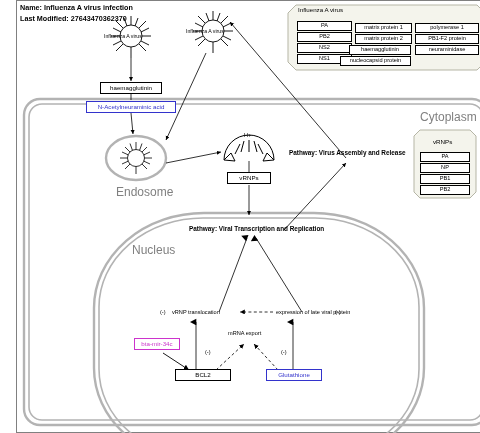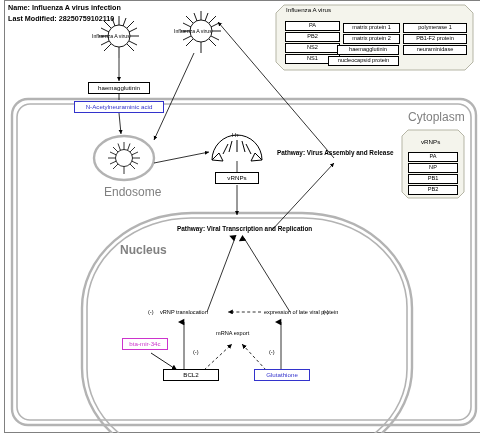--- a/index.html
+++ b/index.html
@@ -3,21 +3,21 @@
 <meta charset="utf-8">
 <style>
   html,body{margin:0;padding:0;}
   body{
     width:480px;height:433px;
     background:#ffffff;
     font-family:"Liberation Sans", sans-serif;
     position:relative;
     overflow:hidden;
   }
-  #canvas{position:absolute;left:4px;top:0;width:424px;height:433px;}
+  #canvas{position:absolute;left:16px;top:0;width:424px;height:433px;}
   .abs{position:absolute;}
 
   
   .meta{
     left:4px;top:3px;
     font-size:7.2px;font-weight:bold;color:#000;
     line-height:10.5px;
     white-space:nowrap;
   }
 
@@ -201,21 +201,21 @@
       <line x1="257" y1="312" x2="224" y2="312" stroke-width="0.8" stroke-dasharray="3,2.4" marker-end="url(#arw)"></line>
 
       <line x1="200" y1="370" x2="228" y2="344" stroke-width="0.8" stroke-dasharray="3,2.4" marker-end="url(#arw)"></line>
 
       <line x1="262" y1="370" x2="238" y2="344" stroke-width="0.8" stroke-dasharray="3,2.4" marker-end="url(#arw)"></line>
     </g>
   </svg>
 
   <div class="abs meta">
     <div>Name: Influenza A virus infection</div>
-    <div>Last Modified: 28250759102110</div>
+    <div>Last Modified: 27643470362370</div>
   </div>
 
   <div class="abs sunburst-label" style="left:88px;top:33px;">Influenza A virus</div>
   <div class="abs sunburst-label" style="left:170px;top:28px;">Influenza A virus</div>
 
   <div class="abs group-title" style="left:282px;top:6px;">Influenza A virus</div>
 
   <div class="abs grp-item" style="left:281px;top:21px;width:55px;height:10px;">PA</div>
   <div class="abs grp-item" style="left:281px;top:32px;width:55px;height:10px;">PB2</div>
   <div class="abs grp-item" style="left:281px;top:43px;width:55px;height:10px;">NS2</div>
@@ -244,21 +244,21 @@
 
   <div class="abs node" style="left:159px;top:369px;width:56px;height:12px;">BCL2</div>
 
   <div class="abs node blue" style="left:250px;top:369px;width:56px;height:12px;">Glutathione</div>
 
   <div class="abs node magenta" style="left:118px;top:338px;width:46px;height:12px;">bta-mir-34c</div>
 
   <div class="abs hplus-label" style="left:228px;top:132px;">H+</div>
 
   <div class="abs comp-label" style="left:404px;top:110px;">Cytoplasm</div>
-  <div class="abs comp-label" style="left:116px;top:243px;font-weight:bold;">Nucleus</div>
+  <div class="abs comp-label" style="left:116px;top:243px;">Nucleus</div>
   <div class="abs comp-label" style="left:100px;top:185px;text-align:center;">Endosome</div>
 
   <div class="abs pathway-label" style="left:273px;top:149px;">Pathway: Virus Assembly and Release</div>
   <div class="abs pathway-label" style="left:173px;top:225px;">Pathway: Viral Transcription and Replication</div>
 
   <div class="abs sign-label" style="left:144px;top:309px;">(-)</div>
   <div class="abs small-label" style="left:156px;top:309px;">vRNP translocation</div>
   <div class="abs small-label" style="left:260px;top:309px;">expression of late viral protein</div>
   <div class="abs sign-label" style="left:319px;top:309px;">(-)</div>
 

